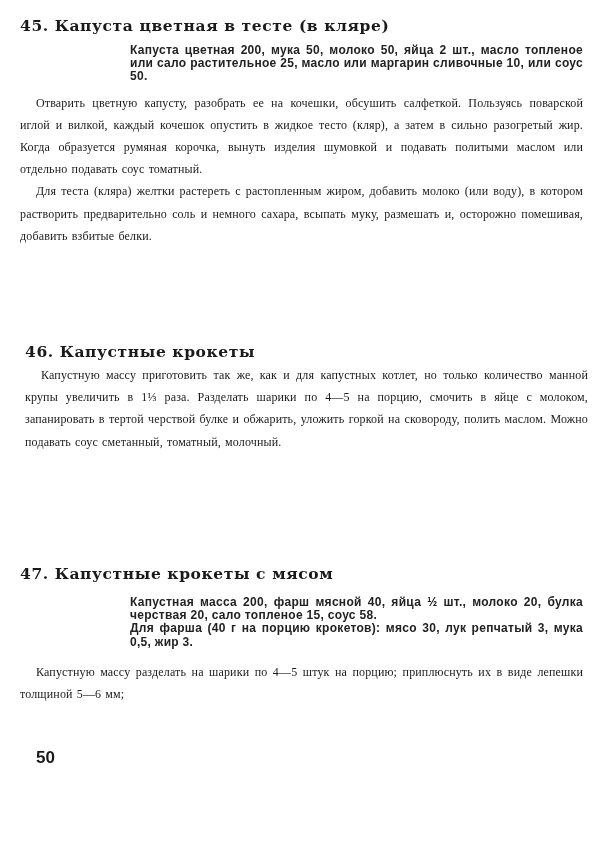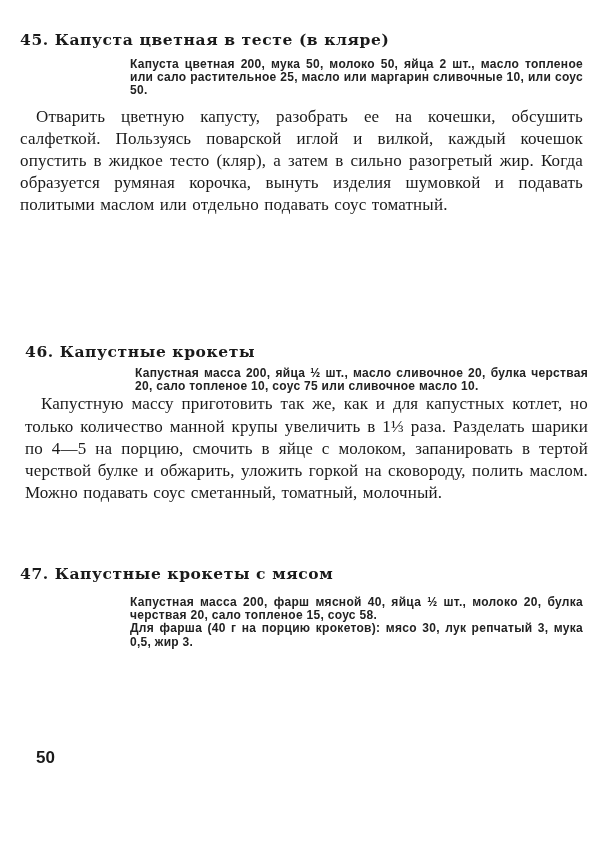--- a/index.html
+++ b/index.html
@@ -41,40 +41,40 @@
       color: #222;
       letter-spacing: 0.3px;
     }
     .ingredients p {
       margin: 0;
       text-align: justify;
       text-align-last: left;
     }
     .body-text {
       font-family: "Liberation Serif", serif;
-      font-size: 17px;
+      font-size: 12px;
       line-height: 22.2px;
       text-align: justify;
       letter-spacing: 0.15px;
       word-spacing: 1px;
     }
     .body-text p {
       margin: 0;
       text-indent: 16px;
       text-align: justify;
     }
     .page-number {
       position: absolute;
       left: 36px;
       top: 748px;
       font-family: "Liberation Sans", sans-serif;
       font-weight: bold;
       font-size: 17px;
     }
-    .sec45 { position: absolute; top: 0; left: 0; width: 563px; margin-top: 14px; }
+    .sec45 { position: absolute; top: 0; left: 0; width: 563px; }
     .sec45 .ingredients { margin-top: 6px; }
     .sec45 .body-text { margin-top: 8px; }
     .sec46 { position: absolute; top: 326px; left: 5px; width: 563px; }
     .sec46 .ingredients { margin-top: 3px; }
     .sec46 .body-text { }
     .sec47 { position: absolute; top: 548px; left: 0; width: 563px; }
     .sec47 .ingredients { margin-top: 10px; }
     .sec47 .body-text { margin-top: 12px; }
   </style>
 </head>
@@ -82,36 +82,37 @@
 
 <div class="page">
 
   <section class="sec45">
     <h2 class="recipe-title">45. Капуста цветная в тесте (в кляре)</h2>
     <div class="ingredients">
       <p>Капуста цветная 200, мука 50, молоко 50, яйца 2 шт., масло топленое или сало растительное 25, масло или маргарин сливочные 10, или соус 50.</p>
     </div>
     <div class="body-text">
       <p>Отварить цветную капусту, разобрать ее на кочешки, обсушить салфеткой. Пользуясь поварской иглой и вилкой, каждый кочешок опустить в жидкое тесто (кляр), а затем в сильно разогретый жир. Когда образуется румяная корочка, вынуть изделия шумовкой и подавать политыми маслом или отдельно подавать соус томатный.</p>
+      <p>Для теста (кляра) желтки растереть с растопленным жиром, добавить молоко (или воду), в котором растворить предварительно соль и немного сахара, всыпать муку, размешать и, осторожно помешивая, добавить взбитые белки.</p>
     </div>
   </section>
 
   <section class="sec46">
     <h2 class="recipe-title">46. Капустные крокеты</h2>
-    <div class="ingredients">
-      <p>Капустная масса 200, яйца ½ шт., масло сливочное 20, булка черствая 20, сало топленое 10, соус 75 или сливочное масло 10.</p>
-    </div>
     <div class="body-text">
       <p>Капустную массу приготовить так же, как и для капустных котлет, но только количество манной крупы увеличить в 1⅓ раза. Разделать шарики по 4—5 на порцию, смочить в яйце с молоком, запанировать в тертой черствой булке и обжарить, уложить горкой на сковороду, полить маслом. Можно подавать соус сметанный, томатный, молочный.</p>
     </div>
   </section>
 
   <section class="sec47">
     <h2 class="recipe-title">47. Капустные крокеты с мясом</h2>
     <div class="ingredients">
       <p>Капустная масса 200, фарш мясной 40, яйца ½ шт., молоко 20, булка черствая 20, сало топленое 15, соус 58.</p>
       <p>Для фарша (40 г на порцию крокетов): мясо 30, лук репчатый 3, мука 0,5, жир 3.</p>
     </div>
+    <div class="body-text">
+      <p>Капустную массу разделать на шарики по 4—5 штук на порцию; приплюснуть их в виде лепешки толщиной 5—6 мм;</p>
+    </div>
   </section>
 
 </div>
 
 <div class="page-number">50</div>
 
 </body></html>

